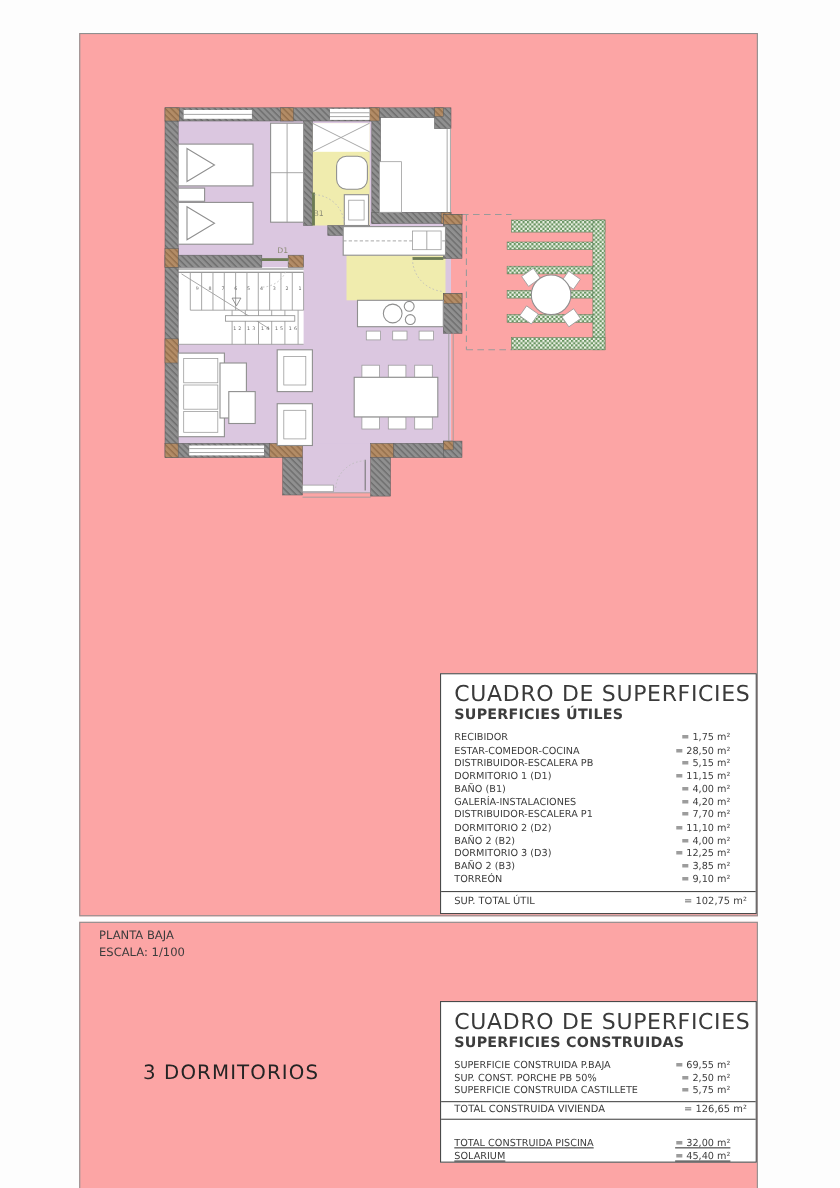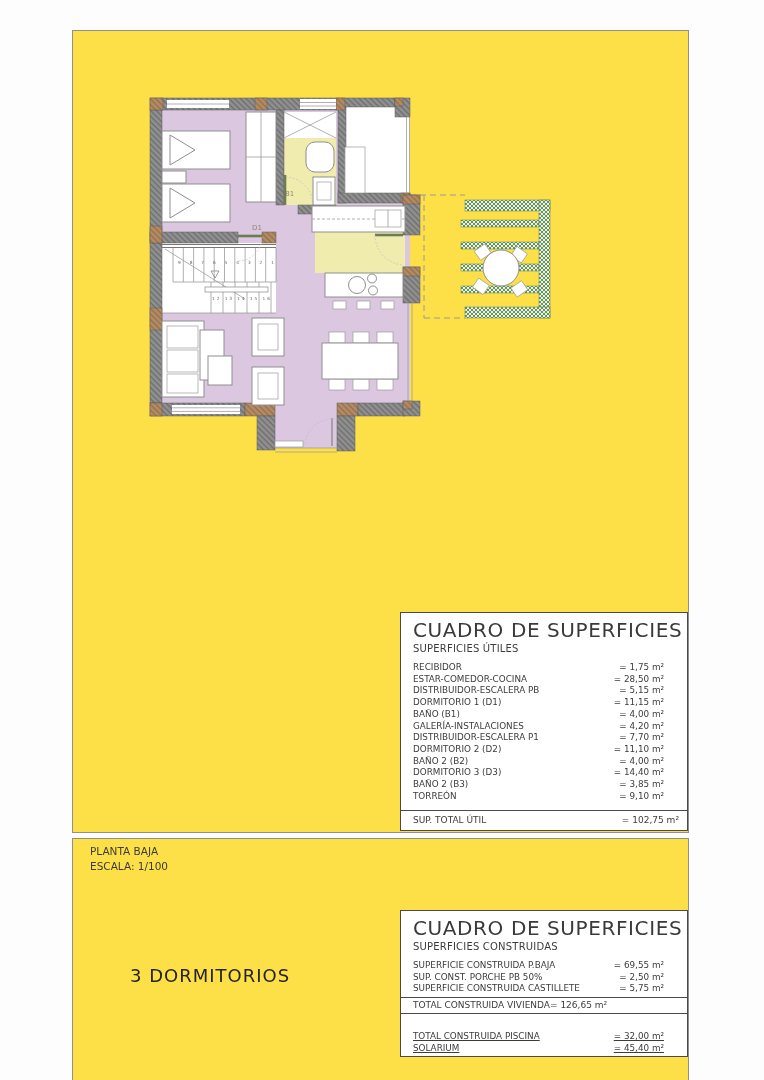--- a/index.html
+++ b/index.html
@@ -1,37 +1,37 @@
 <!DOCTYPE html>
 <html><head>
 <meta charset="utf-8">
 <style>
   html,body{margin:0;padding:0;}
   body{
     width:764px;height:1080px;position:relative;background:#fdfdfd;
     font-family:"DejaVu Sans",sans-serif;color:#3c3c3c;overflow:hidden;
   }
-  .sheet{position:absolute;background:#fde047;border:1px solid #8f8f8f;box-sizing:border-box;}
+  .sheet{position:absolute;background:#fca5a5;border:1px solid #8f8f8f;box-sizing:border-box;}
   #sheet1{left:72px;top:30px;width:617px;height:803px;}
   #sheet2{left:72px;top:838px;width:617px;height:300px;}
 
   .plan-wrap{position:absolute;left:70px;top:54px;width:420px;height:375px;}
 
   .tbox{position:absolute;border:1px solid #4a4a4a;background:#fff;box-sizing:border-box;}
   #tbl1{left:327px;top:581px;width:288px;height:219px;}
   #tbl2{left:327px;top:71px;width:288px;height:147px;}
   .tbox-title{font-size:20px;letter-spacing:.6px;padding:5px 0 0 12px;color:#3a3a3a;white-space:nowrap;}
-  .tbox-sub{font-size:10px;padding:1px 0 0 12px;letter-spacing:.2px;}
+  .tbox-sub{font-size:13px;padding:1px 0 0 12px;letter-spacing:.2px;font-weight:bold;}
   .rows{margin-top:8px;}
   .trow{display:flex;justify-content:space-between;font-size:8.8px;line-height:11.7px;padding:0 23px 0 12px;white-space:nowrap;}
   .trow .tv{text-align:center;}
   .total-bottom{position:absolute;left:0;right:0;bottom:0;border-top:1px solid #4a4a4a;
     display:flex;justify-content:space-between;font-size:9px;padding:4px 8px 5px 12px;white-space:nowrap;margin-top:30px;}
   .total-mid{border-top:1px solid #4a4a4a;border-bottom:1px solid #4a4a4a;margin-top:2px;
-    display:flex;font-size:9px;padding:2px 8px 3px 12px;white-space:nowrap;}
+    display:flex;justify-content:space-between;font-size:9px;padding:2px 8px 3px 12px;white-space:nowrap;}
   .extra-rows{margin-top:17px;text-decoration:underline;}
 
   .planta-block{position:absolute;left:17px;top:5px;font-size:10.5px;line-height:15px;}
   .dormitorios{position:absolute;left:57px;top:126px;font-size:18px;letter-spacing:1px;color:#242424;white-space:nowrap;}
 
   
   .w{fill:url(#wh);stroke:#5e5e5e;stroke-width:.5;}
   .wb{fill:url(#bh);stroke:#5e5e5e;stroke-width:.5;}
   .gstrip{fill:url(#gh);stroke:#58805a;stroke-width:.5;}
   .f{fill:#fff;stroke:#8f8f8f;stroke-width:1;}
@@ -301,21 +301,21 @@
           <span class="tv">= 11,10 m²</span>
         </div>
 
         <div class="trow">
           <span class="tl">BAÑO 2 (B2)</span>
           <span class="tv">= 4,00 m²</span>
         </div>
 
         <div class="trow">
           <span class="tl">DORMITORIO 3 (D3)</span>
-          <span class="tv">= 14,40 m²</span>
+          <span class="tv">= 12,25 m²</span>
         </div>
 
         <div class="trow">
           <span class="tl">BAÑO 2 (B3)</span>
           <span class="tv">= 3,85 m²</span>
         </div>
 
         <div class="trow">
           <span class="tl">TORREÓN</span>
           <span class="tv">= 9,10 m²</span>

